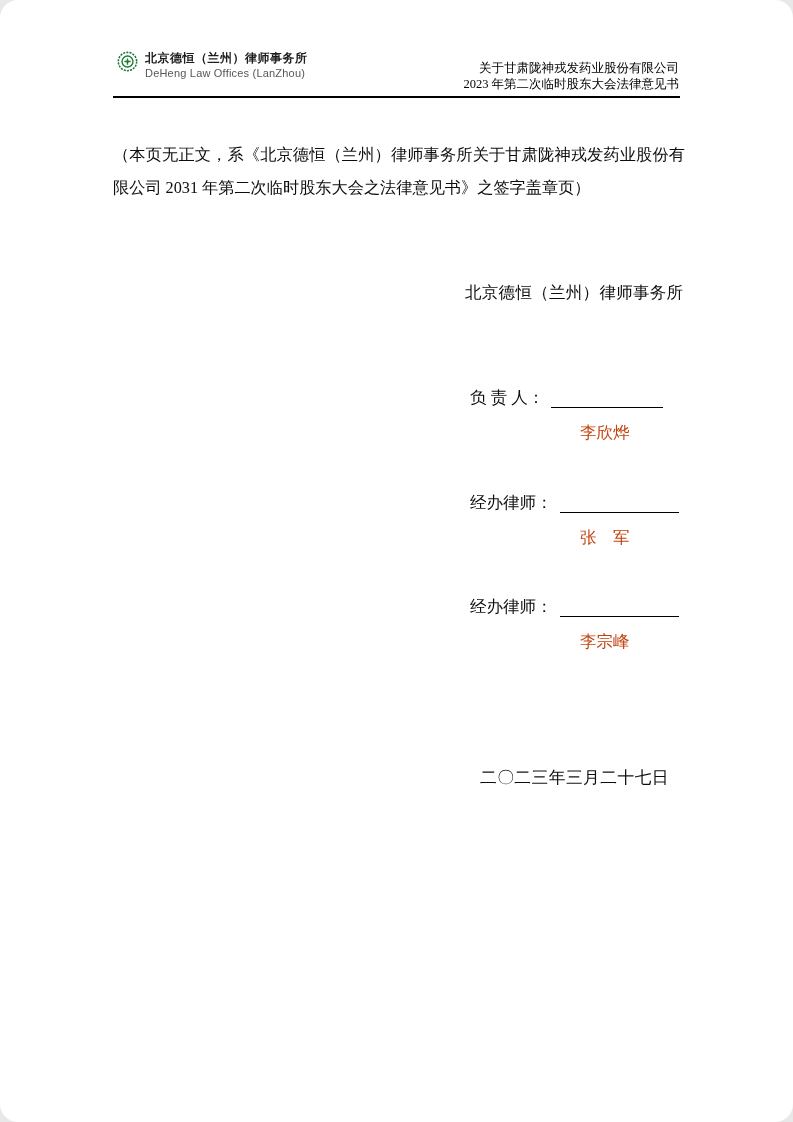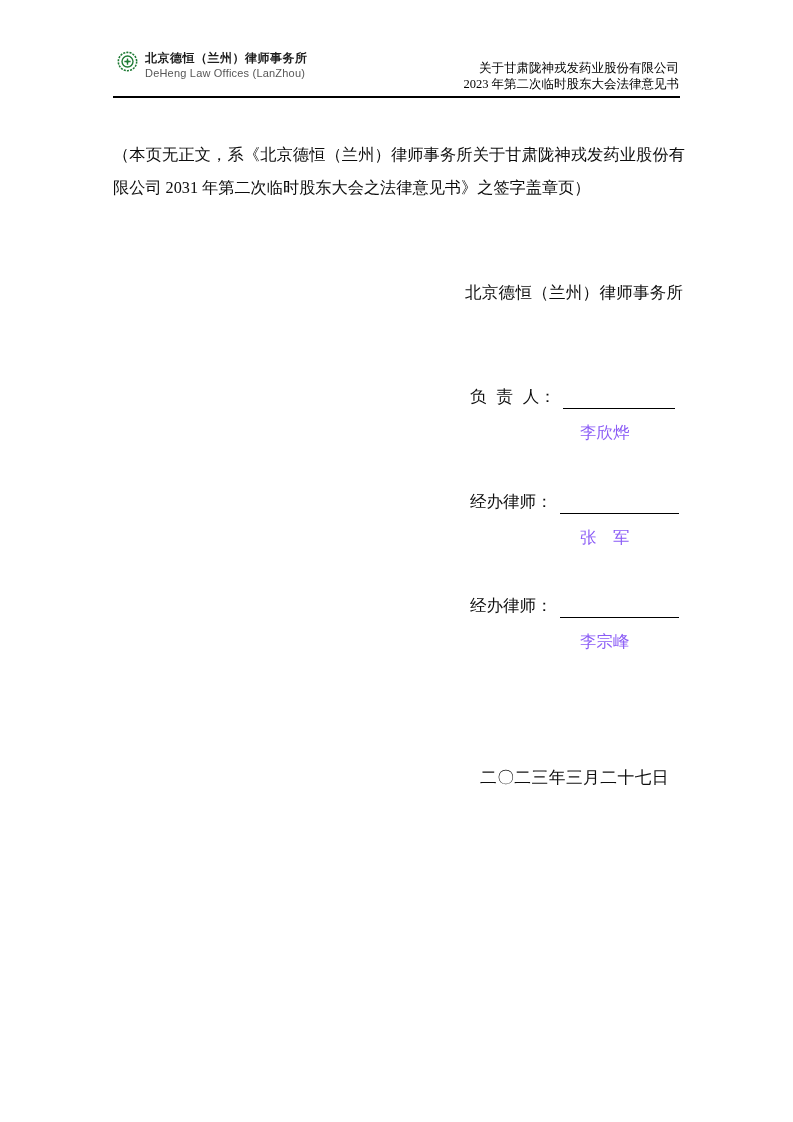--- a/index.html
+++ b/index.html
@@ -3,20 +3,21 @@
 <meta charset="utf-8">
 <style>
   html,body{margin:0;padding:0;background:#e8e8e8;}
   .page{
     position:relative;
     width:793px;height:1122px;
     background:#ffffff;
     overflow:hidden;
     font-family:"Liberation Serif","DejaVu Serif",serif;
     color:#111111;
+    border-radius:18px;
   }
   
   .header-left{
     position:absolute;left:116px;top:51px;
     display:flex;align-items:flex-start;gap:6px;
   }
   .logo-wrap{width:23px;height:22px;flex:0 0 auto;}
   .firm-names{display:flex;flex-direction:column;}
   .firm-cn{
     font-family:"Liberation Sans","DejaVu Sans",sans-serif;
@@ -42,30 +43,30 @@
     text-justify:inter-ideograph;color:#0d0d0d;
   }
   .firm-signature{
     position:absolute;left:465px;top:282px;
     font-size:16.5px;letter-spacing:0.3px;color:#0d0d0d;white-space:nowrap;
   }
   .sig-block{position:absolute;left:470px;}
   .sig-block.b1{top:387px;}
   .sig-block.b2{top:492px;}
   .sig-block.b3{top:596px;}
-  .sig-row{display:flex;align-items:flex-end;white-space:nowrap;font-family:Liberation Mono, monospace;}
+  .sig-row{display:flex;align-items:center;white-space:nowrap;}
   .sig-label{font-size:16.5px;color:#0d0d0d;line-height:22px;}
   .sig-line{
     display:inline-block;height:19px;margin-left:7px;
     border-bottom:1.7px solid #000;
   }
   .sig-line.w1{width:112px;}
   .sig-line.w2{width:119px;}
   .sig-name{
-    margin:13px 0 0 110px;font-size:16.5px;color:#8b5cf6;white-space:nowrap;
+    margin:13px 0 0 110px;font-size:16.5px;color:#c2410c;white-space:nowrap;
   }
   .doc-date{
     position:absolute;left:480px;top:766px;
     font-size:16.8px;letter-spacing:0.4px;color:#0d0d0d;white-space:nowrap;
   }
 </style>
 </head>
 <body>
 
 <div class="page">

